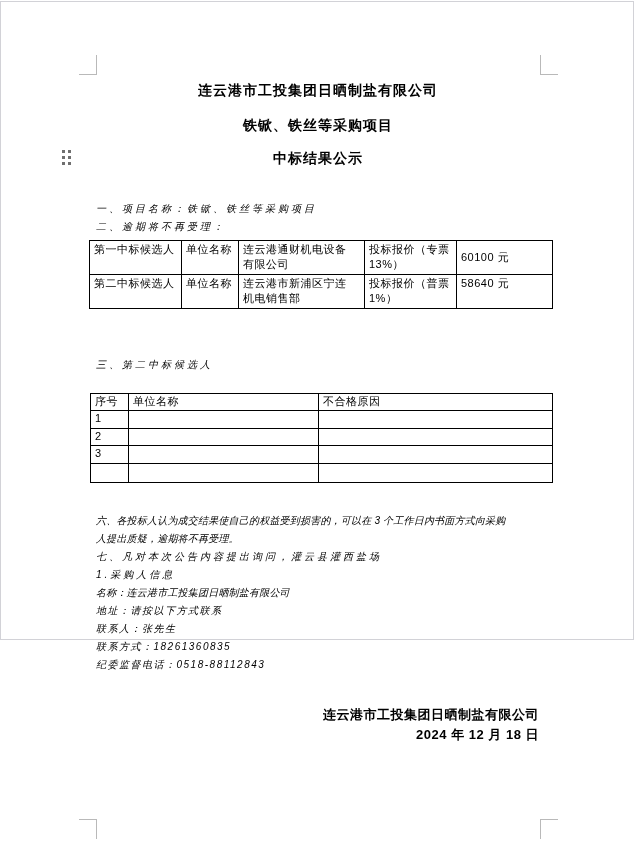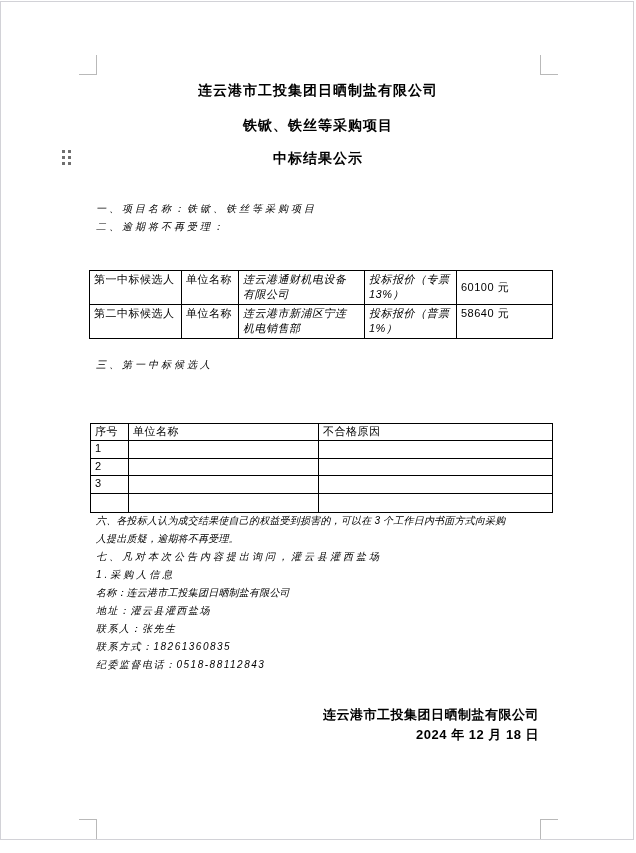--- a/index.html
+++ b/index.html
@@ -2,21 +2,21 @@
 <html><head>
 <meta charset="utf-8">
 <style>
   html,body{margin:0;padding:0;}
   body{
     width:636px;height:853px;position:relative;background:#ffffff;
     font-family:"Liberation Sans","DejaVu Sans",sans-serif;color:#000;
     overflow:hidden;
   }
   .page{
-    position:absolute;left:0;top:1px;width:634px;height:839px;
+    position:absolute;left:0;top:1px;width:634px;height:639px;
     background:#ffffff;border:1px solid #d2d2d7;box-sizing:border-box;
   }
   
   .crop{position:absolute;width:18px;height:20px;box-sizing:border-box;}
   .crop.tl{left:78px;top:53px;border-right:1px solid #b9b9b9;border-bottom:1px solid #b9b9b9;}
   .crop.tr{left:539px;top:53px;border-left:1px solid #b9b9b9;border-bottom:1px solid #b9b9b9;}
   .crop.bl{left:78px;top:817px;border-right:1px solid #b9b9b9;border-top:1px solid #b9b9b9;}
   .crop.br{left:539px;top:817px;border-left:1px solid #b9b9b9;border-top:1px solid #b9b9b9;}
   
   .handle{
@@ -35,29 +35,29 @@
   
   .lines{position:absolute;left:95px;}
   #intro-lines{top:198px;}
   #body-lines{top:510px;}
   .line{height:18px;line-height:18px;font-size:10px;white-space:nowrap;font-style:italic;}
   .spaced{letter-spacing:3px;}
   .semi{letter-spacing:1.5px;}
   .dense{letter-spacing:0.2px;}
   #invalid-heading{position:absolute;left:95px;top:354px;}
   
-  table{border-collapse:collapse;table-layout:fixed;position:absolute;margin-top:30px;}
+  table{border-collapse:collapse;table-layout:fixed;position:absolute;}
   td,th{
     border:1px solid #000;padding:1px 4px;vertical-align:top;
     font-size:11px;line-height:15px;letter-spacing:0.5px;font-weight:normal;
     text-align:left;overflow:hidden;
   }
   #candidate-table{left:88px;top:238px;width:463px;}
   #candidate-table tr{height:34px;}
-  .pre{white-space:pre-line;font-style:italic;}
+  .pre{white-space:pre-line;}
   .v-mid{vertical-align:middle;}
   #invalid-table{left:89px;top:391px;width:462px;}
   #invalid-table tr{height:17px;}
   #invalid-table tr:nth-child(2),#invalid-table tr:nth-child(4){height:18px;}
   #invalid-table tr:nth-child(5){height:19px;}
   #invalid-table td{line-height:13px;}
   
   .footer{
     position:absolute;right:94px;top:703px;text-align:right;
     font-weight:bold;font-size:13px;line-height:20px;letter-spacing:0.5px;white-space:nowrap;
@@ -114,21 +114,21 @@
           <td>单位名称</td>
           <td class="pre">连云港市新浦区宁连
 机电销售部</td>
           <td class="pre">投标报价（普票
 1%）</td>
           <td>58640 元</td>
         </tr>
       </tbody>
   </table>
 
-  <div id="invalid-heading" class="line spaced">三、第一中标候选人</div>
+  <div id="invalid-heading" class="line spaced">三、第二中标候选人</div>
 
   <table id="invalid-table">
     <colgroup>
       <col style="width:38px">
         <col style="width:190px">
         <col style="width:234px">
     </colgroup>
     <tbody id="invalid-tbody">
       <tr>
         <td>序号</td>
@@ -157,21 +157,21 @@
         </tr>
       </tbody>
   </table>
 
   <div id="body-lines" class="lines">
       <div class="line dense">六、各投标人认为成交结果使自己的权益受到损害的，可以在 3 个工作日内书面方式向采购</div>
       <div class="line dense">人提出质疑，逾期将不再受理。</div>
       <div class="line spaced">七、凡对本次公告内容提出询问，灌云县灌西盐场</div>
       <div class="line spaced">1.采购人信息</div>
       <div class="line dense">名称：连云港市工投集团日晒制盐有限公司</div>
-      <div class="line semi">地址：灌云县灌西盐场</div>
+      <div class="line semi">地址：请按以下方式联系</div>
       <div class="line semi">联系人：张先生</div>
       <div class="line semi">联系方式：18261360835</div>
       <div class="line semi">纪委监督电话：0518-88112843</div>
     </div>
 
   <div class="footer">
     <div>连云港市工投集团日晒制盐有限公司</div>
     <div>2024 年 12 月 18 日</div>
   </div>
 

